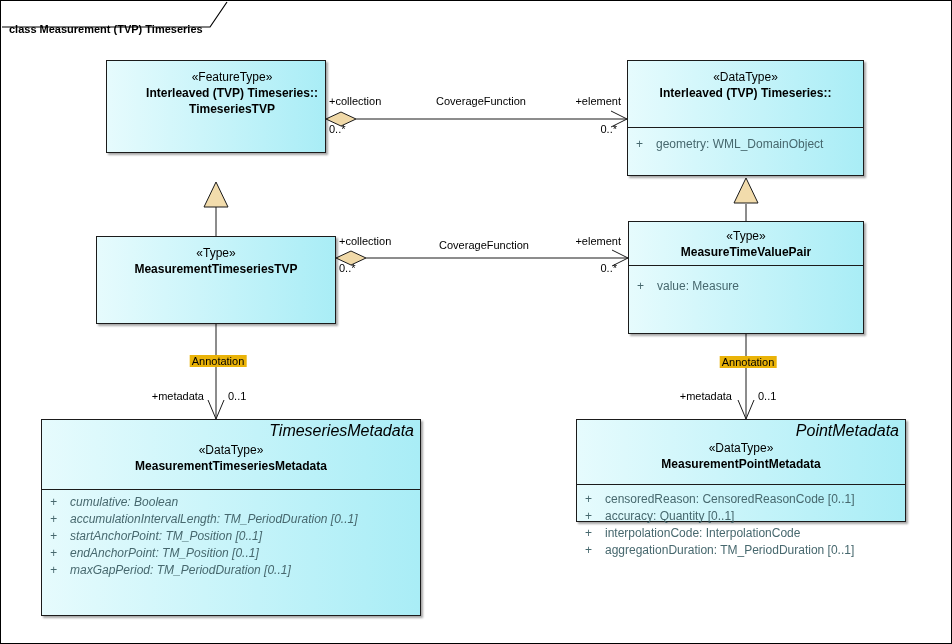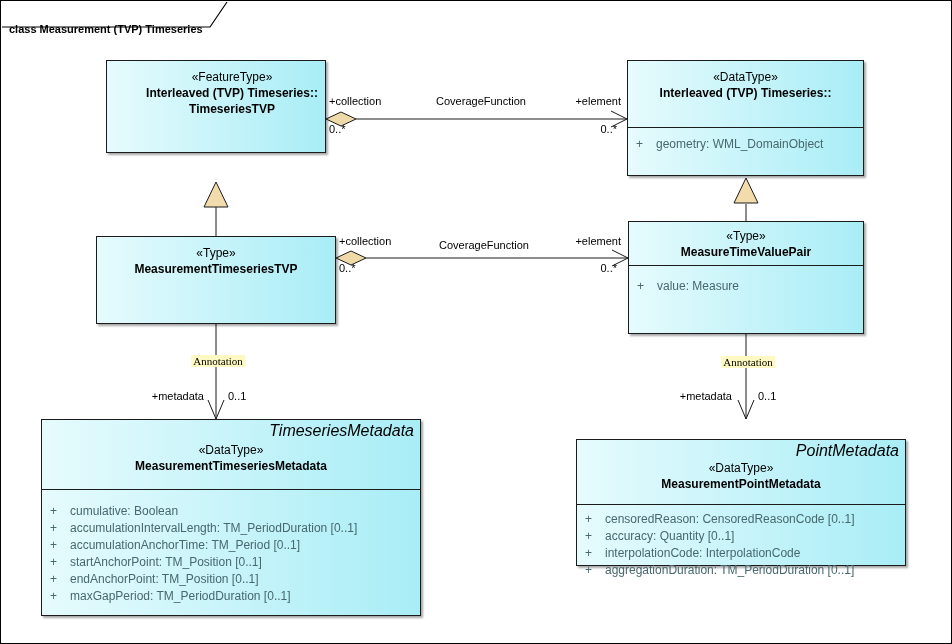--- a/index.html
+++ b/index.html
@@ -20,21 +20,21 @@
   }
   .title-compartment{position:relative;text-align:center;box-sizing:border-box;flex:none;}
   .stereotype{font-size:12px;line-height:16px;color:#000;}
   .class-name{font-size:12px;line-height:16px;font-weight:bold;color:#000;}
   .corner-tag{position:absolute;top:2px;right:6px;font-size:16px;font-style:italic;color:#000;}
   .attr-compartment{border-top:1px solid #1b1b1b;box-sizing:border-box;flex:1;padding-left:8px;text-align:left;}
   .attr-row{font-size:12px;line-height:17px;color:#47686e;white-space:nowrap;}
   .attr-row .vis{display:inline-block;width:20px;}
   .conn-label{position:absolute;font-size:11px;color:#000;white-space:nowrap;}
   .conn-label.center{transform:translateX(-50%);}
-  .conn-label.bg{background:#fef9c3;padding:0 2px;font-family:Liberation Serif, serif;}
+  .conn-label.bg{background:#eab308;padding:0 2px;}
   #connector-layer{position:absolute;left:0;top:0;pointer-events:none;}
 </style>
 </head>
 <body>
 
 <div id="canvas">
 
   <svg id="connector-layer" width="952" height="644">
 
     <path d="M1,26 H209 L226,1" fill="none" stroke="#000" stroke-width="1.2"></path>
@@ -112,43 +112,40 @@
       </div>
     </div>
   </div>
 
   <div class="uml-class" style="left:40px;top:418px;width:380px;height:197px;">
     <div class="title-compartment" style="height:69px;padding-top:22px;">
       <div class="corner-tag">TimeseriesMetadata</div>
       <div class="stereotype">«DataType»</div>
       <div class="class-name">MeasurementTimeseriesMetadata</div>
     </div>
-    <div class="attr-compartment" style="padding-top:13px;">
+    <div class="attr-compartment" style="padding-top:4px;font-style:italic;">
       <div class="attr-row">
         <span class="vis">+</span><span>cumulative: Boolean</span>
       </div>
       <div class="attr-row">
         <span class="vis">+</span><span>accumulationIntervalLength: TM_PeriodDuration [0..1]</span>
-      </div>
-      <div class="attr-row">
-        <span class="vis">+</span><span>accumulationAnchorTime: TM_Period [0..1]</span>
       </div>
       <div class="attr-row">
         <span class="vis">+</span><span>startAnchorPoint: TM_Position [0..1]</span>
       </div>
       <div class="attr-row">
         <span class="vis">+</span><span>endAnchorPoint: TM_Position [0..1]</span>
       </div>
       <div class="attr-row">
         <span class="vis">+</span><span>maxGapPeriod: TM_PeriodDuration [0..1]</span>
       </div>
     </div>
   </div>
 
-  <div class="uml-class" style="left:575px;top:438px;width:330px;height:127px;">
+  <div class="uml-class" style="left:575px;top:418px;width:330px;height:103px;">
     <div class="title-compartment" style="height:64px;padding-top:20px;">
       <div class="corner-tag">PointMetadata</div>
       <div class="stereotype">«DataType»</div>
       <div class="class-name">MeasurementPointMetadata</div>
     </div>
     <div class="attr-compartment" style="padding-top:6px;">
       <div class="attr-row">
         <span class="vis">+</span><span>censoredReason: CensoredReasonCode [0..1]</span>
       </div>
       <div class="attr-row">

